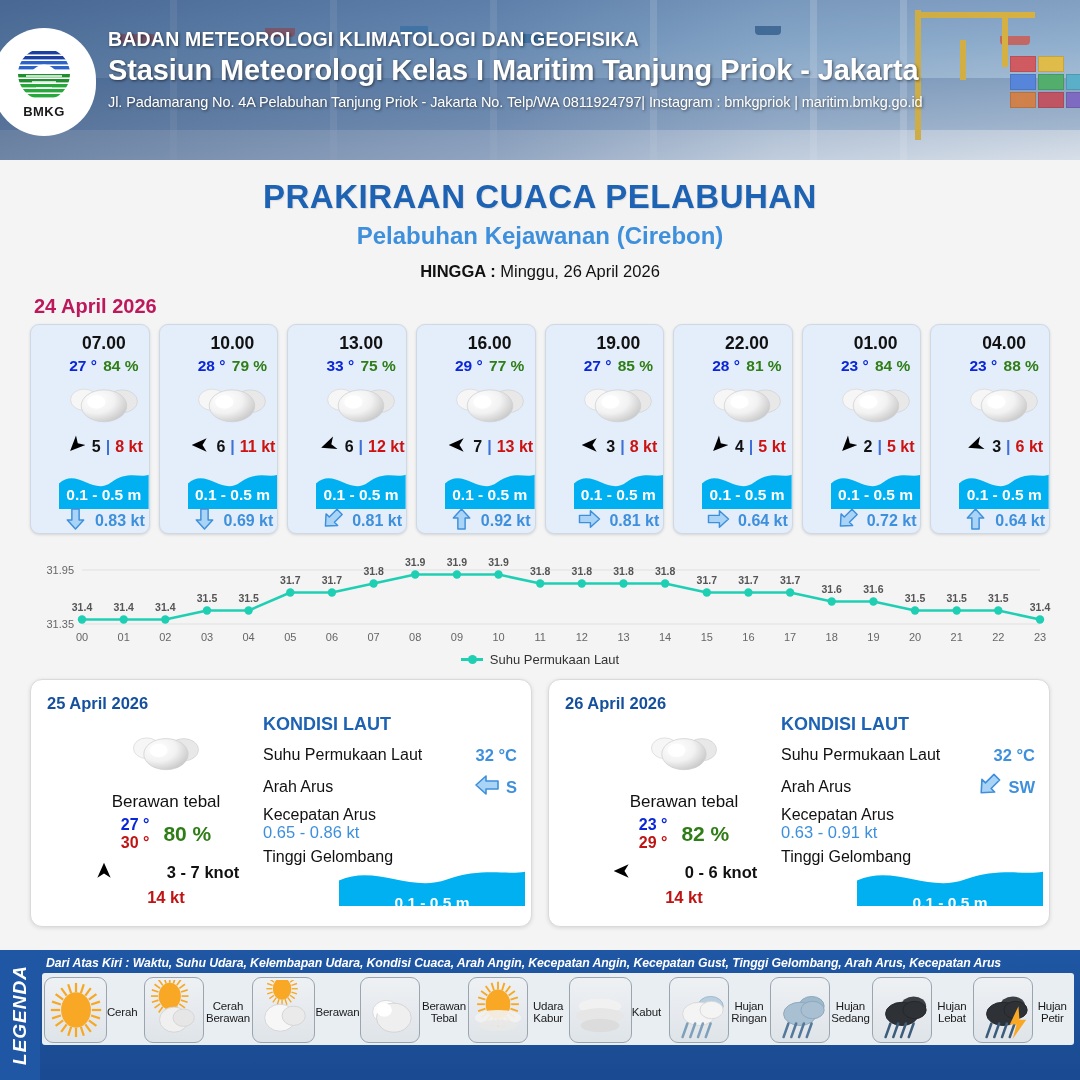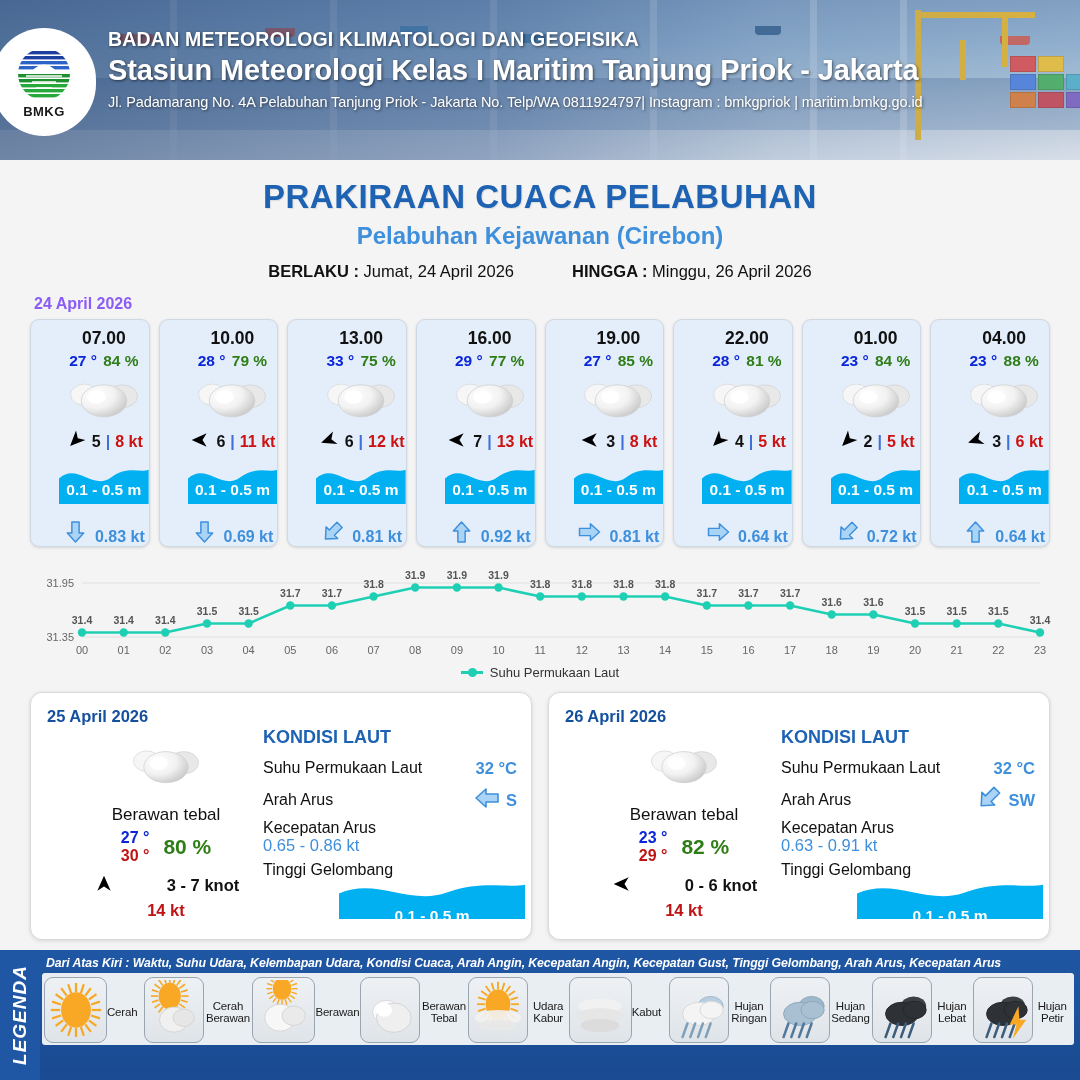--- a/index.html
+++ b/index.html
@@ -60,21 +60,21 @@
     text-align:center; margin-top:6px;
     font-size:24px; font-weight:bold; color:#3e8fdc;
   }
   .valid-row {
     display:flex; justify-content:center; gap:58px; margin-top:12px;
     font-size:16.5px; color:#111;
   }
   .valid-row b { font-weight:bold; }
 
   
-  .day-label { margin:14px 0 6px 34px; font-size:16px; font-weight:bold; color:#8b5cf6; }
+  .day-label { margin:14px 0 6px 34px; font-size:20px; font-weight:bold; color:#be185d; }
   .cards { display:flex; gap:9px; padding:0 30px; }
   .card {
     width:127px; background:#e3eefa;
     border:1px solid #cfd9e4; border-radius:9px;
     box-shadow:0 1px 3px rgba(0,0,0,.13);
     overflow:hidden; position:relative;padding-left:28px;
   }
   .c-time { text-align:center; font-size:17.5px; font-weight:bold; color:#111; padding:8px 0 2px; }
   .c-th { display:flex; justify-content:space-around; align-items:baseline; padding:1px 7px 2px; }
   .c-temp { font-size:15.5px; font-weight:bold; color:#0a26d8; }
@@ -84,21 +84,21 @@
   .w-dir { width:22px; height:20px; }
   .w-deg { font-size:16px; font-weight:bold; color:#111; }
   .w-bar { color:#3f6fd8; font-weight:bold; font-size:16px; }
   .w-kt  { font-size:16px; font-weight:bold; color:#cc1212; }
   .c-wave { position:relative; height:44px; }
   .wave-svg { position:absolute; left:0; top:0; width:100%; height:44px; display:block;}
   .wave-txt {
     position:absolute; left:0; bottom:5px; width:100%; text-align:center;
     font-size:15.5px; font-weight:bold; color:#fff;
   }
-  .c-cur { display:flex; align-items:flex-end; justify-content:center; gap:7px; height:42px; }
+  .c-cur { display:flex; align-items:center; justify-content:center; gap:7px; height:24px; }
   .cur-val { font-size:16px; font-weight:bold; color:#3e8fdc; }
 
   
   .chart-wrap { margin:14px 0 0 0; padding:0 26px; position:relative; }
   .chart-box { position:relative; height:98px; }
   .chart-legend {
     display:flex; align-items:center; justify-content:center; gap:7px;
     margin-top:6px; font-size:13px; color:#333;
   }
   .legend-dash { display:inline-block; width:22px; height:3px; background:#1fcfb4; position:relative;}
@@ -230,24 +230,20 @@
   <div class="hdr-text">
     <div class="hdr-line1">BADAN METEOROLOGI KLIMATOLOGI DAN GEOFISIKA</div>
     <div class="hdr-line2">Stasiun Meteorologi Kelas I Maritim Tanjung Priok - Jakarta</div>
     <div class="hdr-line3">Jl. Padamarang No. 4A Pelabuhan Tanjung Priok - Jakarta No. Telp/WA 0811924797| Instagram : bmkgpriok | maritim.bmkg.go.id</div>
   </div>
 </div>
 
 <div class="title-main">PRAKIRAAN CUACA PELABUHAN</div>
 <div class="title-sub">Pelabuhan Kejawanan (Cirebon)</div>
 <div class="valid-row">
-  <div>
-    <b>BERLAKU :</b>
-    <span>Jumat, 24 April 2026</span>
-  </div>
   <div>
     <b>HINGGA :</b>
     <span>Minggu, 26 April 2026</span>
   </div>
 </div>
 
 <div class="day-label">24 April 2026</div>
 <div class="cards" id="cards">
     <div class="card">
     <div class="c-time">07.00</div>

